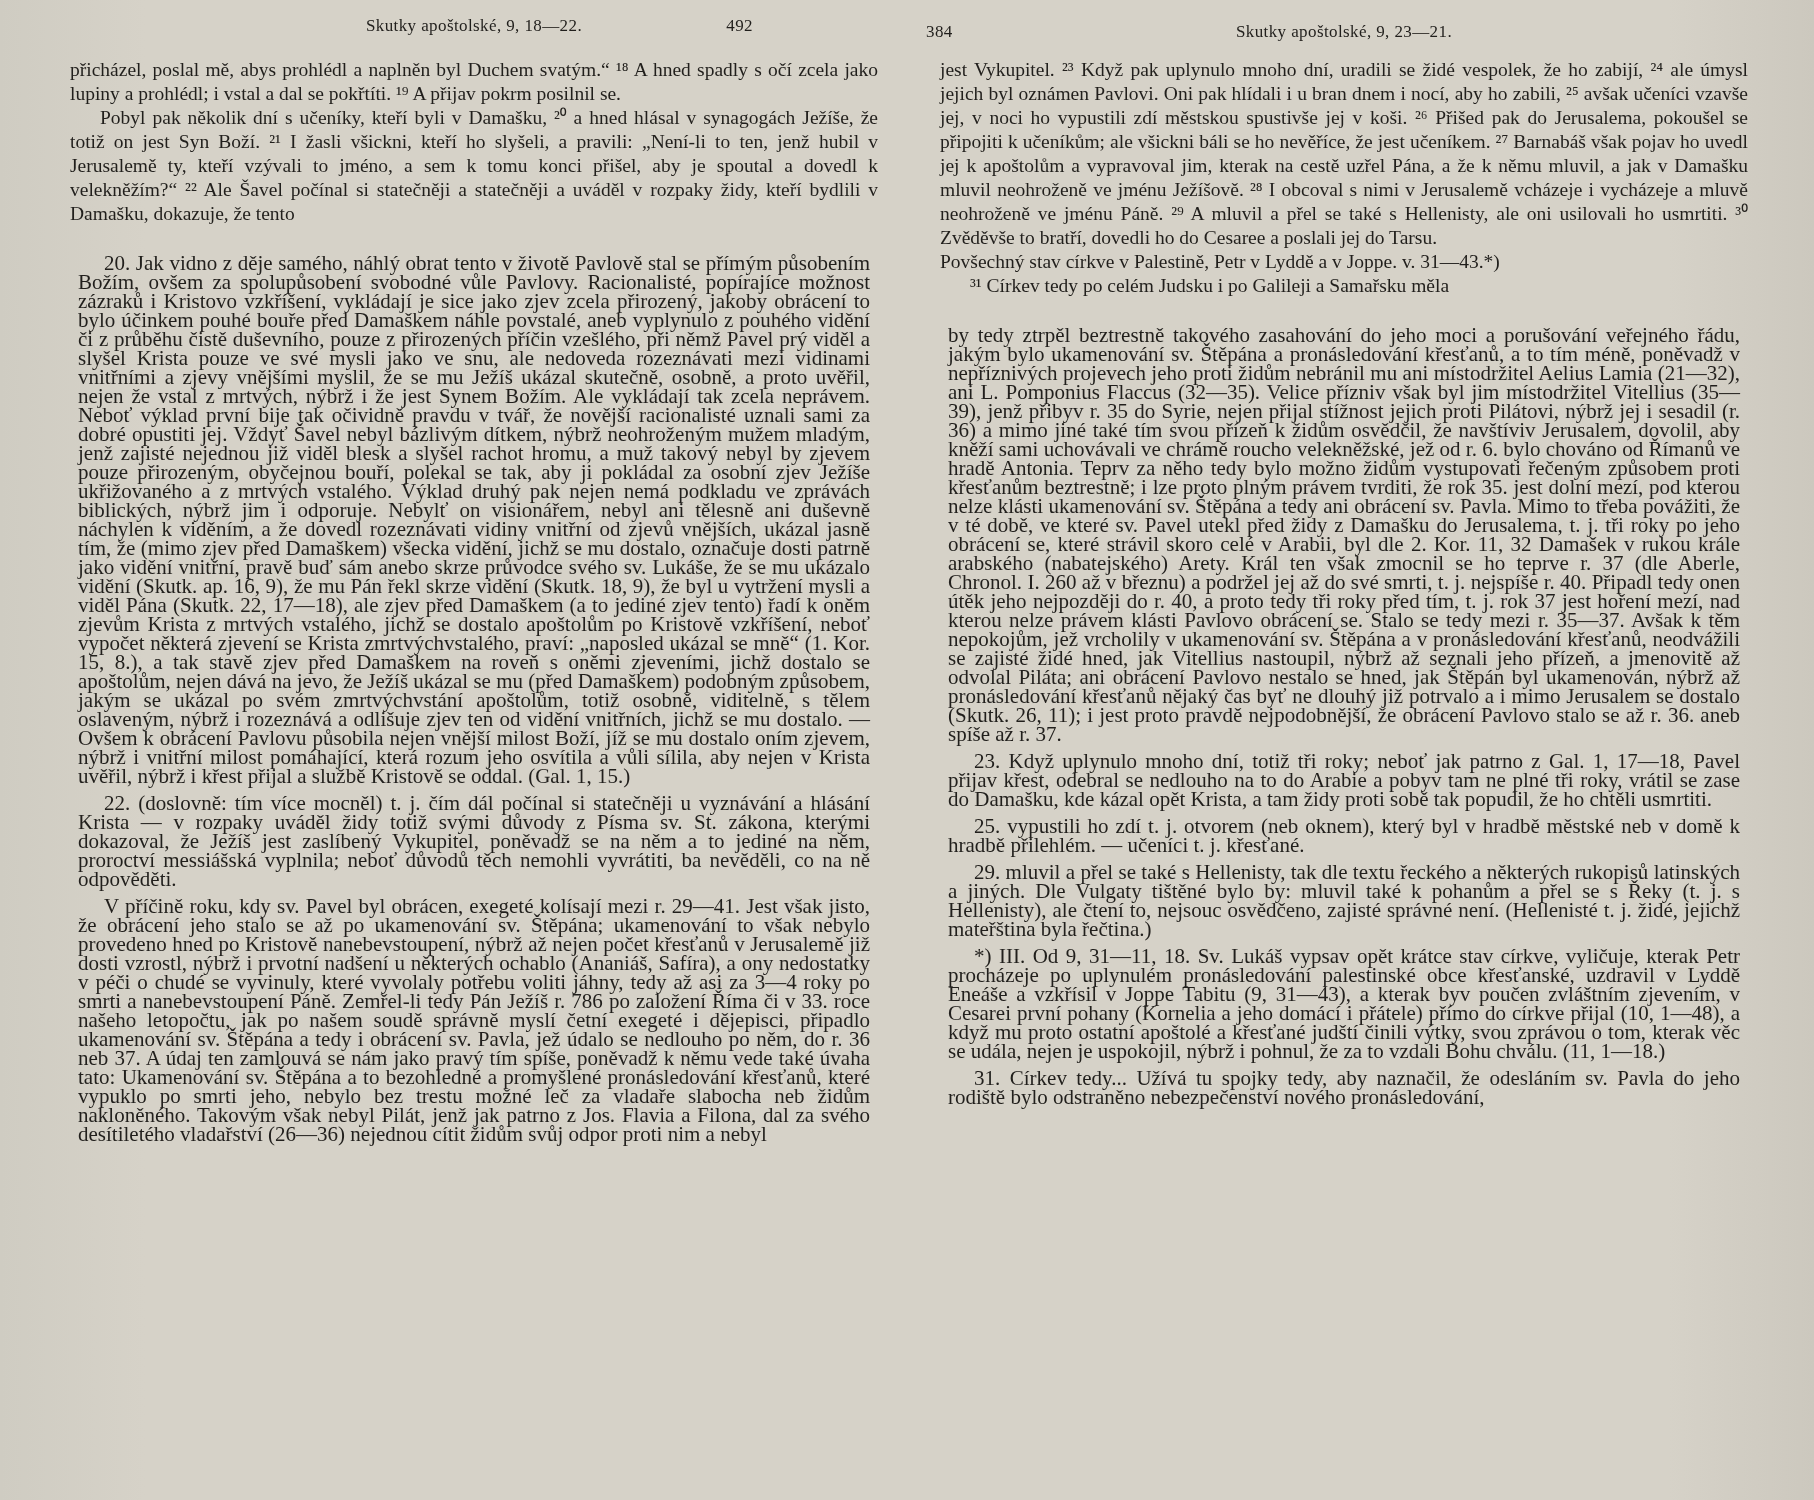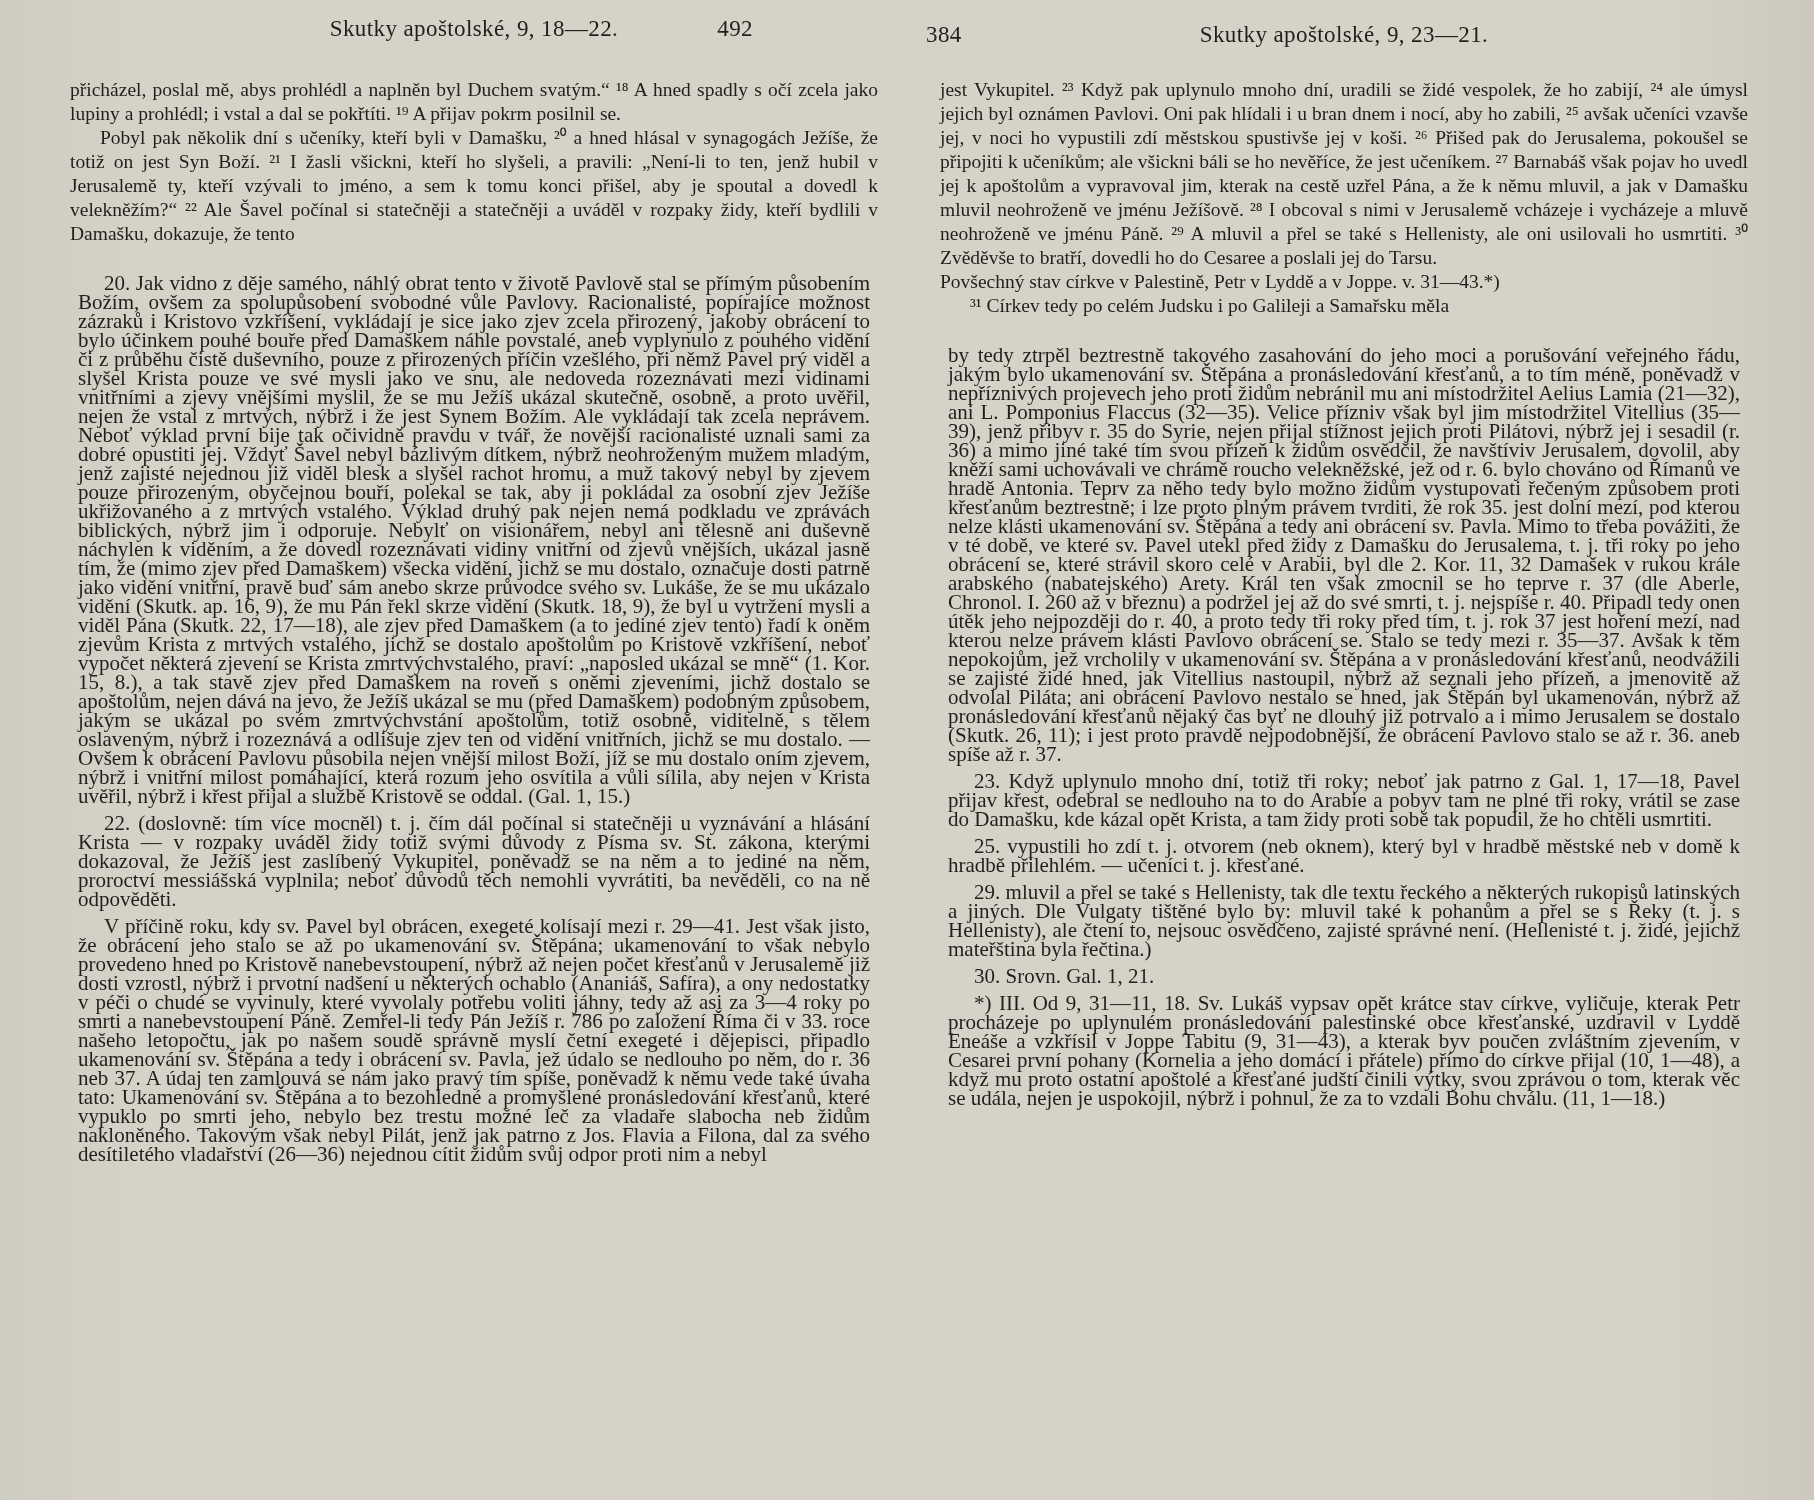--- a/index.html
+++ b/index.html
@@ -21,23 +21,23 @@
     background: linear-gradient(90deg, #cfccc2 0%, #d6d2c8 8%, #d6d2c8 92%, #ccc8be 100%);
   }
   .page {
     flex: 1 1 0;
     position: relative;
     min-width: 0;
   }
   .page-header {
     position: relative;
     height: 30px;
-    font-size: 23px;
+    font-size: 17px;
     font-weight: 500;
-    margin-bottom: 32px;
+    margin-bottom: 12px;
     letter-spacing: 0.4px;
     text-align: center;
   }
   .header-title {
     position: absolute;
     left: 50%;
     transform: translateX(-50%);
     white-space: nowrap;
   }
   .page-left .page-number { position: absolute; right: 125px; top: 0; }
@@ -104,18 +104,18 @@
       <p class="no-indent">jest Vykupitel. ²³ Když pak uplynulo mnoho dní, uradili se židé vespolek, že ho zabijí, ²⁴ ale úmysl jejich byl oznámen Pavlovi. Oni pak hlídali i u bran dnem i nocí, aby ho zabili, ²⁵ avšak učeníci vzavše jej, v noci ho vypustili zdí městskou spustivše jej v koši. ²⁶ Přišed pak do Jerusalema, pokoušel se připojiti k učeníkům; ale všickni báli se ho nevěříce, že jest učeníkem. ²⁷ Barnabáš však pojav ho uvedl jej k apoštolům a vypravoval jim, kterak na cestě uzřel Pána, a že k němu mluvil, a jak v Damašku mluvil neohroženě ve jménu Ježíšově. ²⁸ I obcoval s nimi v Jerusalemě vcházeje i vycházeje a mluvě neohroženě ve jménu Páně. ²⁹ A mluvil a přel se také s Hellenisty, ale oni usilovali ho usmrtiti. ³⁰ Zvěděvše to bratří, dovedli ho do Cesaree a poslali jej do Tarsu.</p>
       <p class="section-heading">Povšechný stav církve v Palestině, Petr v Lyddě a v Joppe. v. 31—43.*)</p>
       <p class="indent">³¹ Církev tedy po celém Judsku i po Galileji a Samařsku měla</p>
     </div>
 
     <div class="footnotes">
       <p class="no-indent">by tedy ztrpěl beztrestně takového zasahování do jeho moci a porušování veřejného řádu, jakým bylo ukamenování sv. Štěpána a pronásledování křesťanů, a to tím méně, poněvadž v nepříznivých projevech jeho proti židům nebránil mu ani místodržitel Aelius Lamia (21—32), ani L. Pomponius Flaccus (32—35). Velice přízniv však byl jim místodržitel Vitellius (35—39), jenž přibyv r. 35 do Syrie, nejen přijal stížnost jejich proti Pilátovi, nýbrž jej i sesadil (r. 36) a mimo jiné také tím svou přízeň k židům osvědčil, že navštíviv Jerusalem, dovolil, aby kněží sami uchovávali ve chrámě roucho velekněžské, jež od r. 6. bylo chováno od Římanů ve hradě Antonia. Teprv za něho tedy bylo možno židům vystupovati řečeným způsobem proti křesťanům beztrestně; i lze proto plným právem tvrditi, že rok 35. jest dolní mezí, pod kterou nelze klásti ukamenování sv. Štěpána a tedy ani obrácení sv. Pavla. Mimo to třeba povážiti, že v té době, ve které sv. Pavel utekl před židy z Damašku do Jerusalema, t. j. tři roky po jeho obrácení se, které strávil skoro celé v Arabii, byl dle 2. Kor. 11, 32 Damašek v rukou krále arabského (nabatejského) Arety. Král ten však zmocnil se ho teprve r. 37 (dle Aberle, Chronol. I. 260 až v březnu) a podržel jej až do své smrti, t. j. nejspíše r. 40. Připadl tedy onen útěk jeho nejpozději do r. 40, a proto tedy tři roky před tím, t. j. rok 37 jest hoření mezí, nad kterou nelze právem klásti Pavlovo obrácení se. Stalo se tedy mezi r. 35—37. Avšak k těm nepokojům, jež vrcholily v ukamenování sv. Štěpána a v pronásledování křesťanů, neodvážili se zajisté židé hned, jak Vitellius nastoupil, nýbrž až seznali jeho přízeň, a jmenovitě až odvolal Piláta; ani obrácení Pavlovo nestalo se hned, jak Štěpán byl ukamenován, nýbrž až pronásledování křesťanů nějaký čas byť ne dlouhý již potrvalo a i mimo Jerusalem se dostalo (Skutk. 26, 11); i jest proto pravdě nejpodobnější, že obrácení Pavlovo stalo se až r. 36. aneb spíše až r. 37.</p>
       <p class="indent">23. Když uplynulo mnoho dní, totiž tři roky; neboť jak patrno z Gal. 1, 17—18, Pavel přijav křest, odebral se nedlouho na to do Arabie a pobyv tam ne plné tři roky, vrátil se zase do Damašku, kde kázal opět Krista, a tam židy proti sobě tak popudil, že ho chtěli usmrtiti.</p>
       <p class="indent">25. vypustili ho zdí t. j. otvorem (neb oknem), který byl v hradbě městské neb v domě k hradbě přilehlém. — učeníci t. j. křesťané.</p>
       <p class="indent">29. mluvil a přel se také s Hellenisty, tak dle textu řeckého a některých rukopisů latinských a jiných. Dle Vulgaty tištěné bylo by: mluvil také k pohanům a přel se s Řeky (t. j. s Hellenisty), ale čtení to, nejsouc osvědčeno, zajisté správné není. (Hellenisté t. j. židé, jejichž mateřština byla řečtina.)</p>
-      <p class="indent">30. Srovn. Gal. 1, 21.</p>
       <p class="indent">*) III. Od 9, 31—11, 18. Sv. Lukáš vypsav opět krátce stav církve, vyličuje, kterak Petr procházeje po uplynulém pronásledování palestinské obce křesťanské, uzdravil v Lyddě Eneáše a vzkřísil v Joppe Tabitu (9, 31—43), a kterak byv poučen zvláštním zjevením, v Cesarei první pohany (Kornelia a jeho domácí i přátele) přímo do církve přijal (10, 1—48), a když mu proto ostatní apoštolé a křesťané judští činili výtky, svou zprávou o tom, kterak věc se udála, nejen je uspokojil, nýbrž i pohnul, že za to vzdali Bohu chválu. (11, 1—18.)</p>
+      <p class="indent">31. Církev tedy... Užívá tu spojky tedy, aby naznačil, že odesláním sv. Pavla do jeho rodiště bylo odstraněno nebezpečenství nového pronásledování,</p>
     </div>
   </div>
 
 </div>
 
 </body></html>

